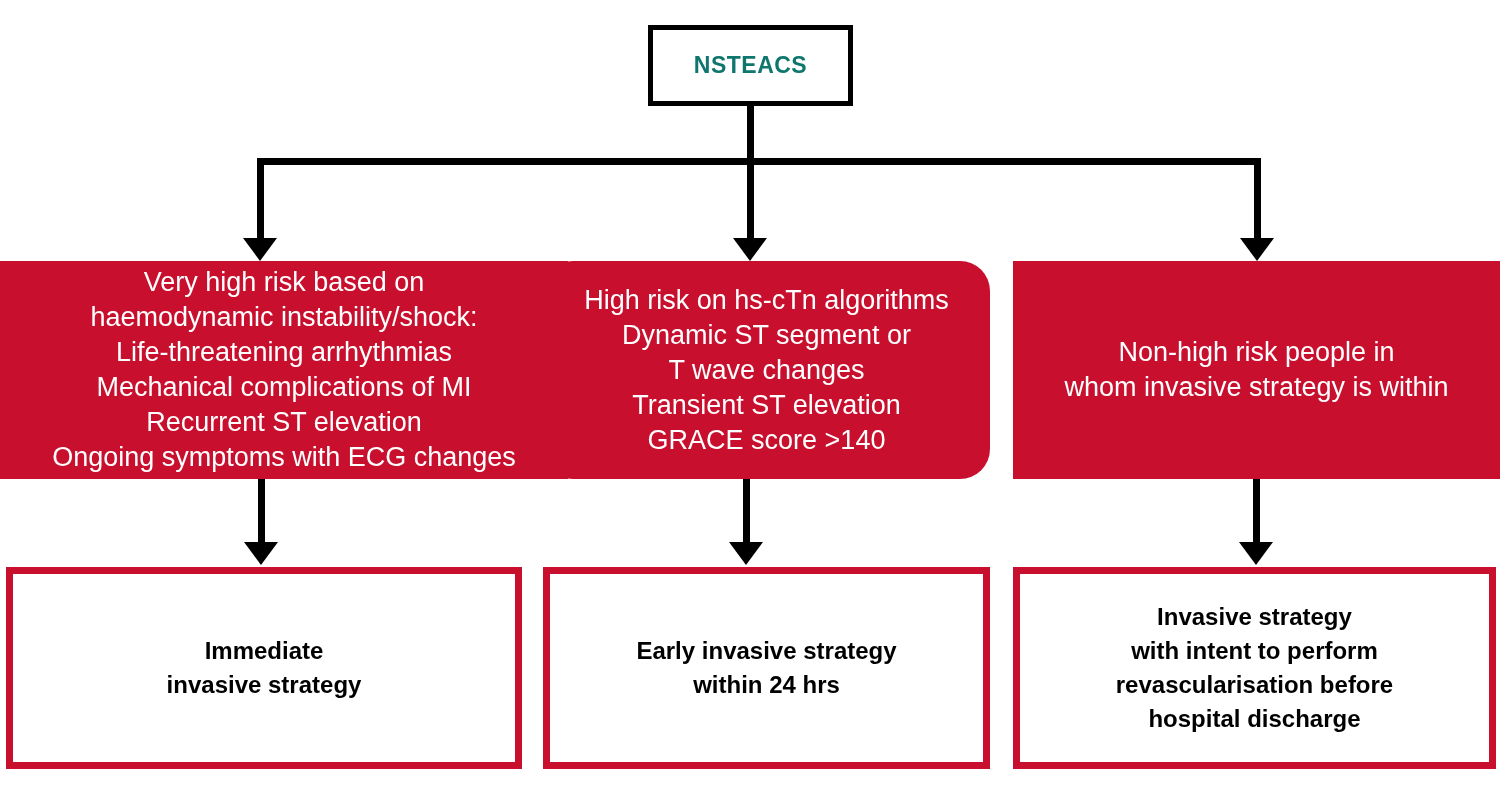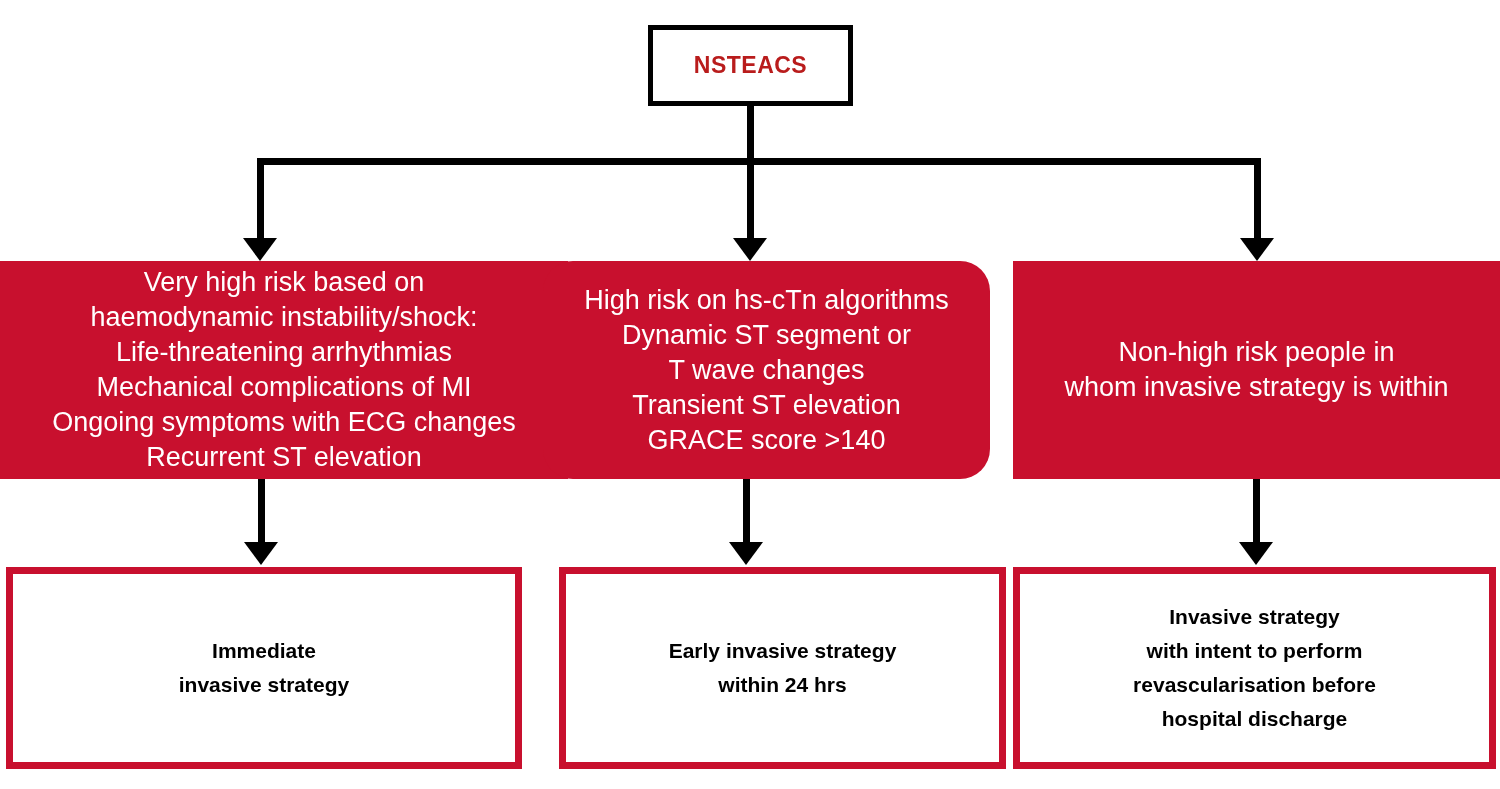--- a/index.html
+++ b/index.html
@@ -25,40 +25,40 @@
     box-sizing: border-box;
     display: flex;
     align-items: center;
     justify-content: center;
     text-align: center;
   }
 
   .box-root {
     border: 5px solid #000000;
     background: #ffffff;
-    color: #b91c1c;
+    color: #0f766e;
     font-weight: bold;
     font-size: 23px;
     letter-spacing: 0.5px;
   }
 
   .box-risk {
     background: #C8102E;
     color: #ffffff;
     font-size: 27px;
     line-height: 35px;
     font-weight: 400;
     padding: 4px 6px;
   }
 
   .box-strategy {
     border: 7px solid #C8102E;
     background: #ffffff;
     color: #000000;
-    font-size: 21px;
+    font-size: 24px;
     line-height: 34px;
     font-weight: bold;
     padding: 4px 8px;
   }
 
   .box-line { display: block; }
 
   
   .conn {
     position: absolute;
@@ -97,22 +97,22 @@
 
   <div class="conn conn-v" style="left:1254px; top:158px; height:84px;"></div>
   <div class="arrowhead" style="left:1240px; top:238px;"></div>
 
   <div class="box box-risk" style="left:0px; top:261px; width:568px; height:218px;">
     <div>
       <span class="box-line">Very high risk based on</span>
       <span class="box-line">haemodynamic instability/shock:</span>
       <span class="box-line">Life-threatening arrhythmias</span>
       <span class="box-line">Mechanical complications of MI</span>
+      <span class="box-line">Recurrent ST elevation</span>
       <span class="box-line">Ongoing symptoms with ECG changes</span>
-      <span class="box-line">Recurrent ST elevation</span>
     </div>
   </div>
 
   <div class="box box-risk" style="left:543px; top:261px; width:447px; height:218px;border-radius:30px;">
     <div>
       <span class="box-line">High risk on hs-cTn algorithms</span>
       <span class="box-line">Dynamic ST segment or</span>
       <span class="box-line">T wave changes</span>
       <span class="box-line">Transient ST elevation</span>
       <span class="box-line">GRACE score &gt;140</span>
@@ -135,21 +135,21 @@
   <div class="conn conn-v" style="left:1253px; top:479px; height:66px;"></div>
   <div class="arrowhead" style="left:1239px; top:542px;"></div>
 
   <div class="box box-strategy" style="left:6px; top:567px; width:516px; height:202px;padding-left:8px;">
     <div>
       <span class="box-line">Immediate</span>
       <span class="box-line">invasive strategy</span>
     </div>
   </div>
 
-  <div class="box box-strategy" style="left:543px; top:567px; width:447px; height:202px;margin-left:16px;">
+  <div class="box box-strategy" style="left:543px; top:567px; width:447px; height:202px;">
     <div>
       <span class="box-line">Early invasive strategy</span>
       <span class="box-line">within 24 hrs</span>
     </div>
   </div>
 
   <div class="box box-strategy" style="left:1013px; top:567px; width:483px; height:202px;">
     <div>
       <span class="box-line">Invasive strategy</span>
       <span class="box-line">with intent to perform</span>

